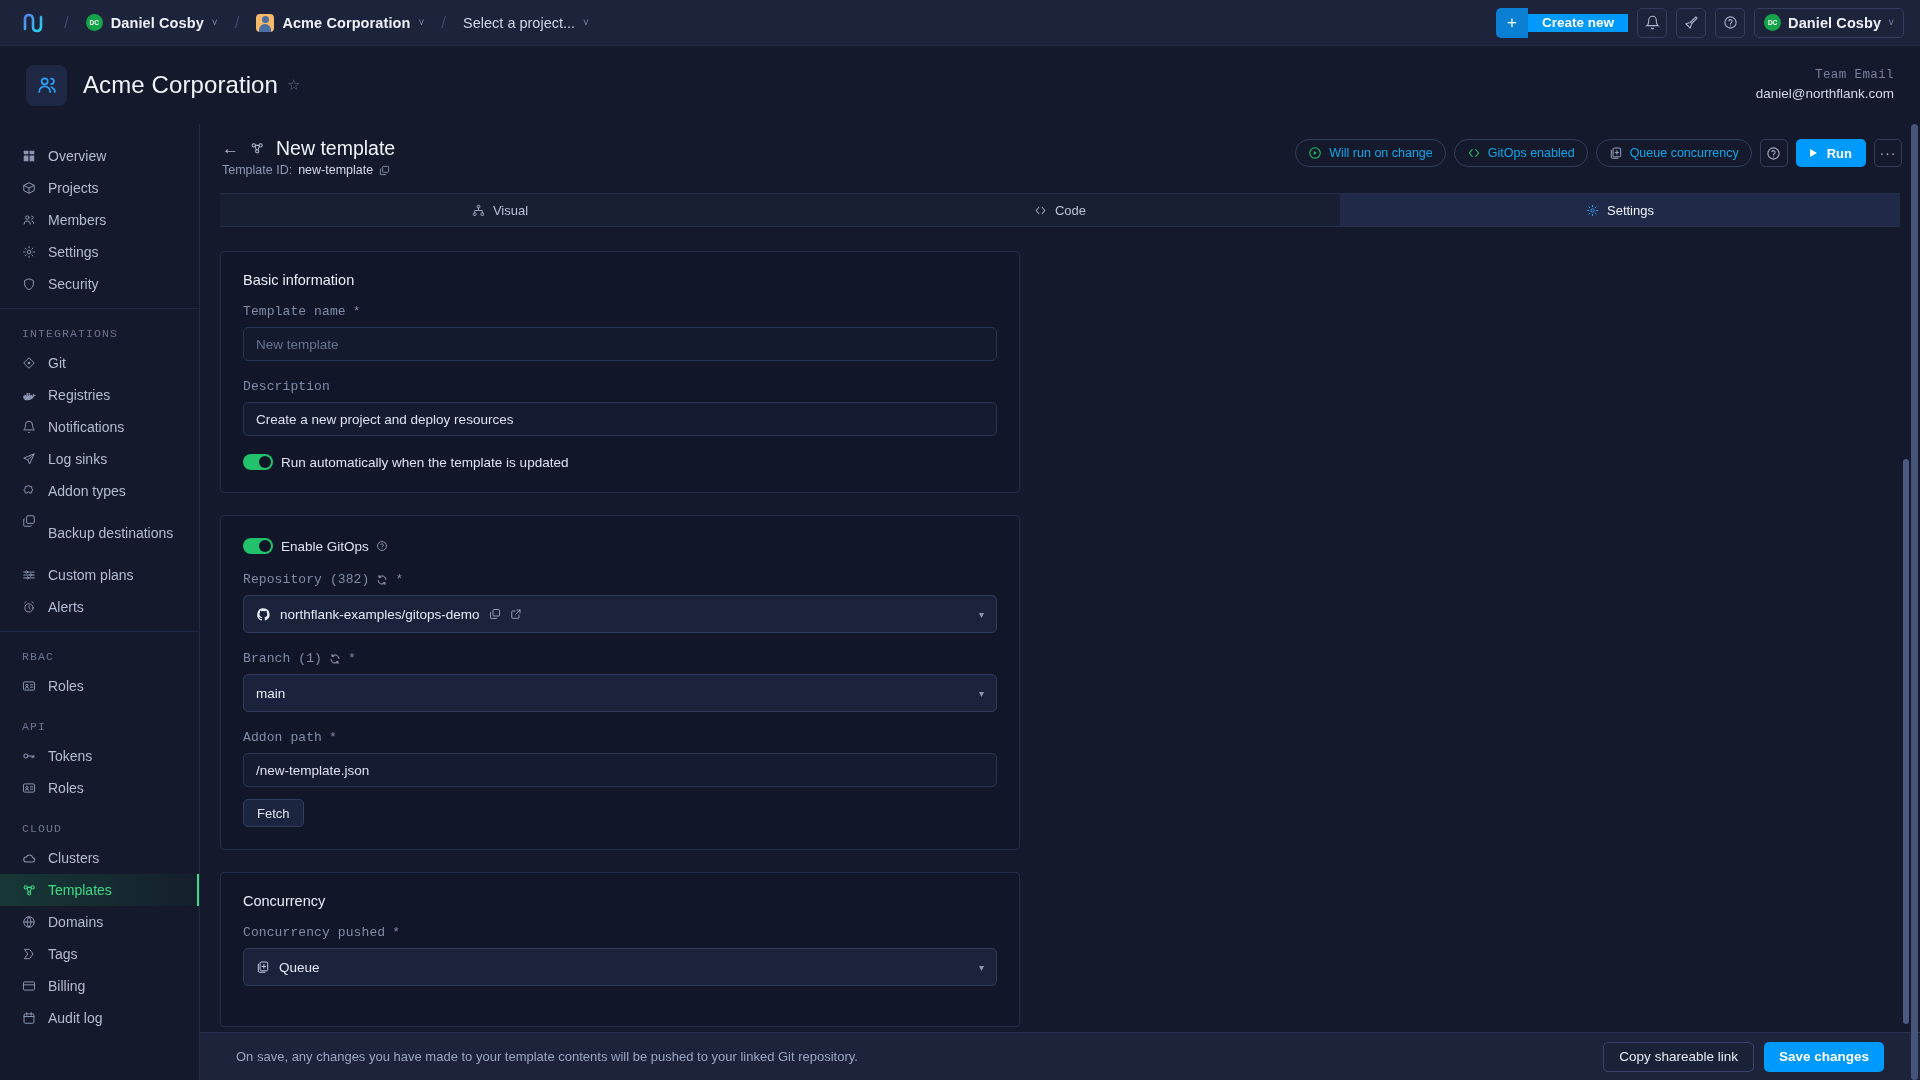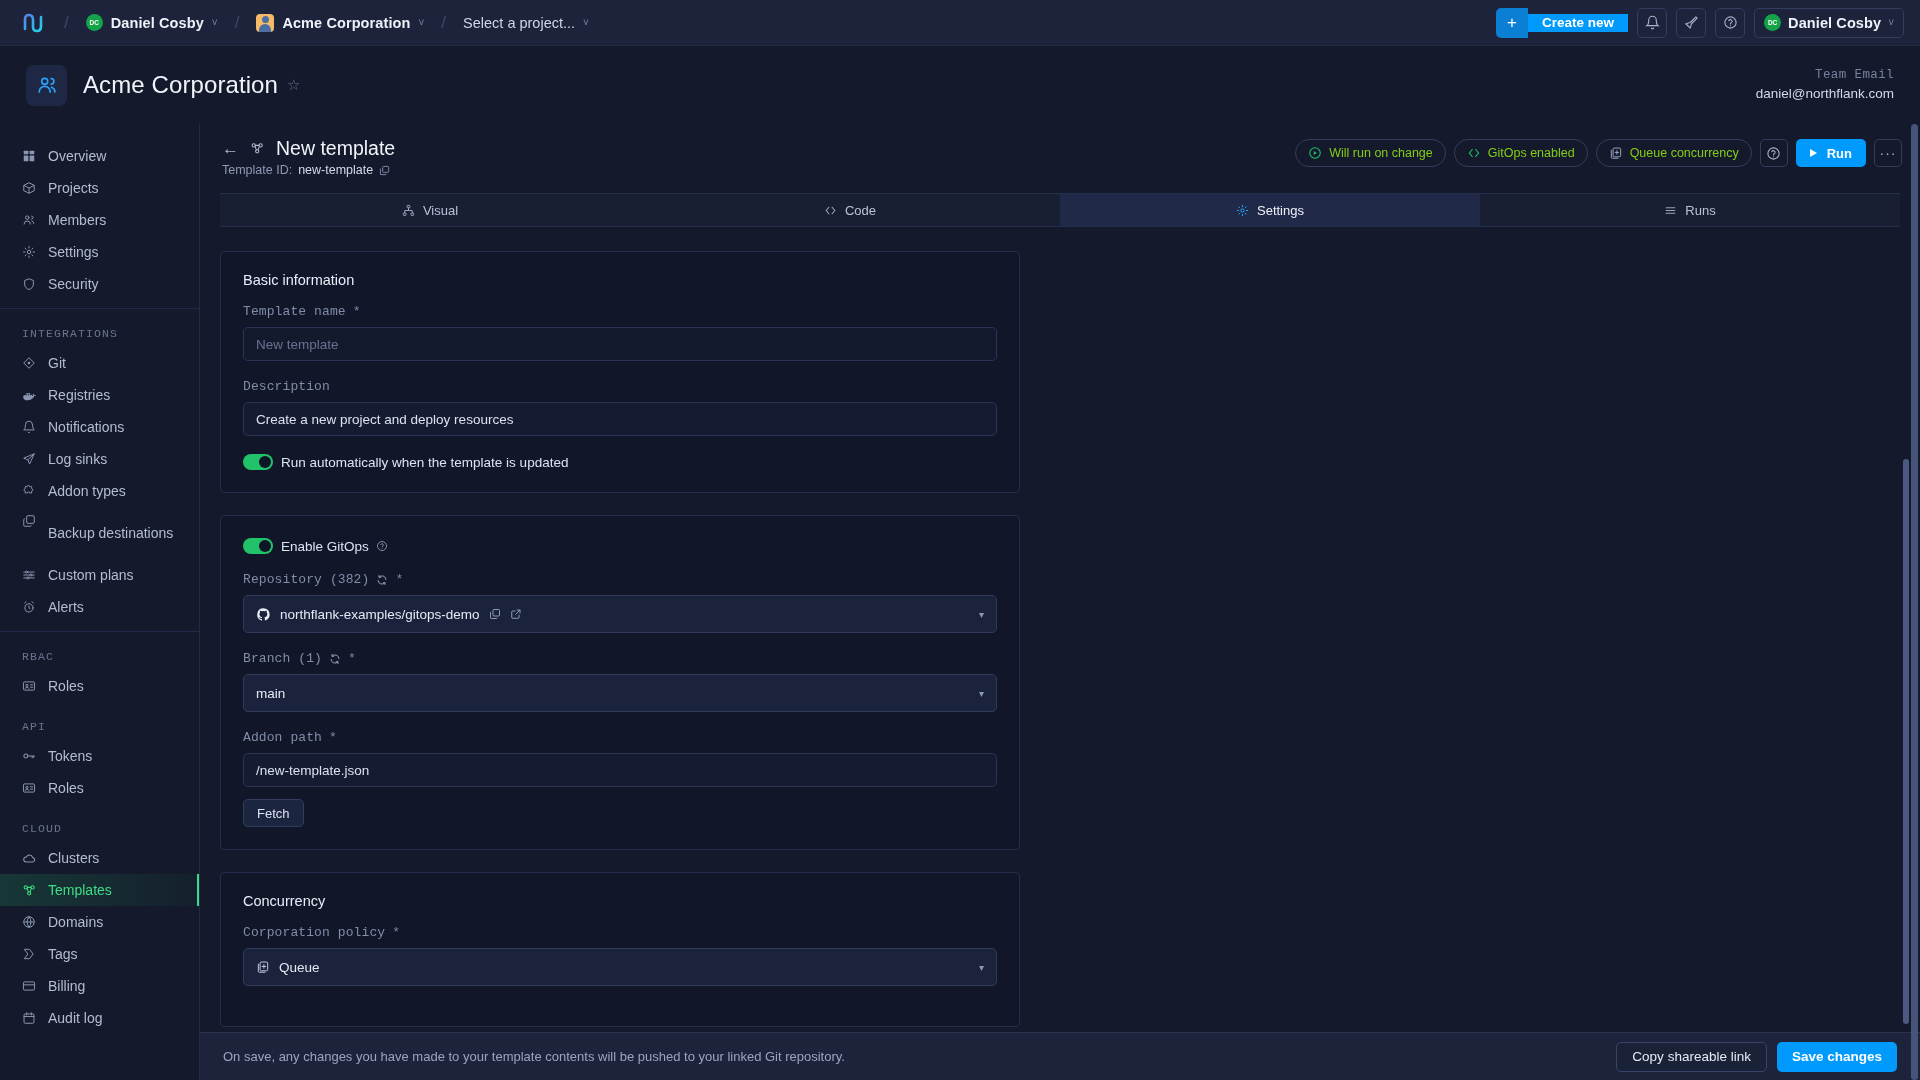--- a/index.html
+++ b/index.html
@@ -121,21 +121,21 @@
   #ph-left { display: flex; flex-direction: column; gap: 3px; }
   #ph-titlerow { display: flex; align-items: center; gap: 11px; }
   #back-arrow { color: #aeb8d0; font-size: 17px; cursor: pointer; line-height: 1; }
   #ph-title { font-size: 19.5px; color: #f0f3fa; font-weight: 400; }
   #ph-sub { font-size: 12.5px; color: #8d98b4; padding-left: 0; display: flex; align-items: center; gap: 6px; }
   #ph-sub .tid { color: #d3daea; }
   #ph-right { margin-left: auto; display: flex; align-items: center; gap: 8px; padding-top: 2px; }
   .pill {
     height: 28px; border: 1px solid #333d5d; border-radius: 14px;
     display: flex; align-items: center; gap: 7px; padding: 0 12px;
-    font-size: 12.5px; color: #84cc16; cursor: pointer; background: transparent;
+    font-size: 12.5px; color: #0ea5e9; cursor: pointer; background: transparent;
   }
   #run-btn {
     height: 28px; background: #009afc; border-radius: 5px; display: flex;
     align-items: center; gap: 8px; padding: 0 14px 0 11px; color: #fff;
     font-size: 13px; font-weight: 600; cursor: pointer;
   }
   #more-btn {
     width: 28px; height: 28px; border: 1px solid #333d5d; border-radius: 5px;
     display: flex; align-items: center; justify-content: center;
     color: #aab4cc; font-size: 14px; cursor: pointer; letter-spacing: 1px;
@@ -199,21 +199,21 @@
   .btn-small {
     display: inline-flex; align-items: center; height: 28px; padding: 0 13px;
     background: #1c2540; border: 1px solid #323d5e; border-radius: 5px;
     font-size: 13px; color: #dde3f0; cursor: pointer;
   }
 
   
   #savebar {
     position: absolute; left: 200px; bottom: 0; width: 1720px; height: 48px;
     background: #1c233b; border-top: 1px solid #2a3452;
-    display: flex; align-items: center; padding: 0 23px;
+    display: flex; align-items: center; padding: 0 36px;
   }
   #savebar .msg { font-size: 13px; color: #9aa5c0; }
   #savebar .btns { margin-left: auto; display: flex; gap: 10px; }
   #copy-link {
     height: 30px; padding: 0 15px; border: 1px solid #39436a; border-radius: 5px;
     display: flex; align-items: center; font-size: 13.5px; color: #e6eaf5; cursor: pointer;
     background: #1a2238;
   }
   #save-changes {
     height: 30px; padding: 0 15px; background: #009afc; border-radius: 5px;
@@ -638,28 +638,20 @@
       <span>Code</span>
     </div>
     <div class="tab active">
       <span class="t-icon">
         <svg width="13" height="13" viewBox="0 0 24 24" fill="none" stroke="currentColor" stroke-width="1.8">
             <circle cx="12" cy="12" r="3"></circle>
             <path d="M12 2.5v2.5M12 19v2.5M21.5 12H19M5 12H2.5M18.7 5.3l-1.8 1.8M7.1 16.9l-1.8 1.8M18.7 18.7l-1.8-1.8M7.1 7.1 5.3 5.3" stroke-linecap="round"></path>
           </svg>
       </span>
       <span>Settings</span>
-    </div>
-    <div class="tab">
-      <span class="t-icon">
-        <svg width="13" height="13" viewBox="0 0 24 24" fill="none" stroke="currentColor" stroke-width="1.9" stroke-linecap="round">
-            <path d="M4 7h16M4 12h16M4 17h16"></path>
-          </svg>
-      </span>
-      <span>Runs</span>
     </div>
   </div>
 
   <div id="scrollbody">
     <div id="col">
 
       <div class="card">
         <div class="card-title">Basic information</div>
 
         <div class="flabel mono">
@@ -747,21 +739,21 @@
           <span class="req">*</span>
         </div>
         <div class="finput" style="margin-bottom:12px;">/new-template.json</div>
 
         <div class="btn-small">Fetch</div>
       </div>
 
       <div class="card">
         <div class="card-title">Concurrency</div>
         <div class="flabel mono">
-          <span>Corporation policy</span>
+          <span>Concurrency pushed</span>
           <span class="req">*</span>
         </div>
         <div class="fselect">
           <span style="display:flex;color:#c2cade;">
             <svg width="14" height="14" viewBox="0 0 24 24" fill="none" stroke="currentColor" stroke-width="1.7">
                 <rect x="7" y="3.5" width="13" height="15" rx="2"></rect>
                 <path d="M13.5 8v6M10.5 11h6" stroke-linecap="round"></path>
                 <path d="M4 6.5v13a1.5 1.5 0 0 0 1.5 1.5H16"></path>
               </svg>
           </span>

